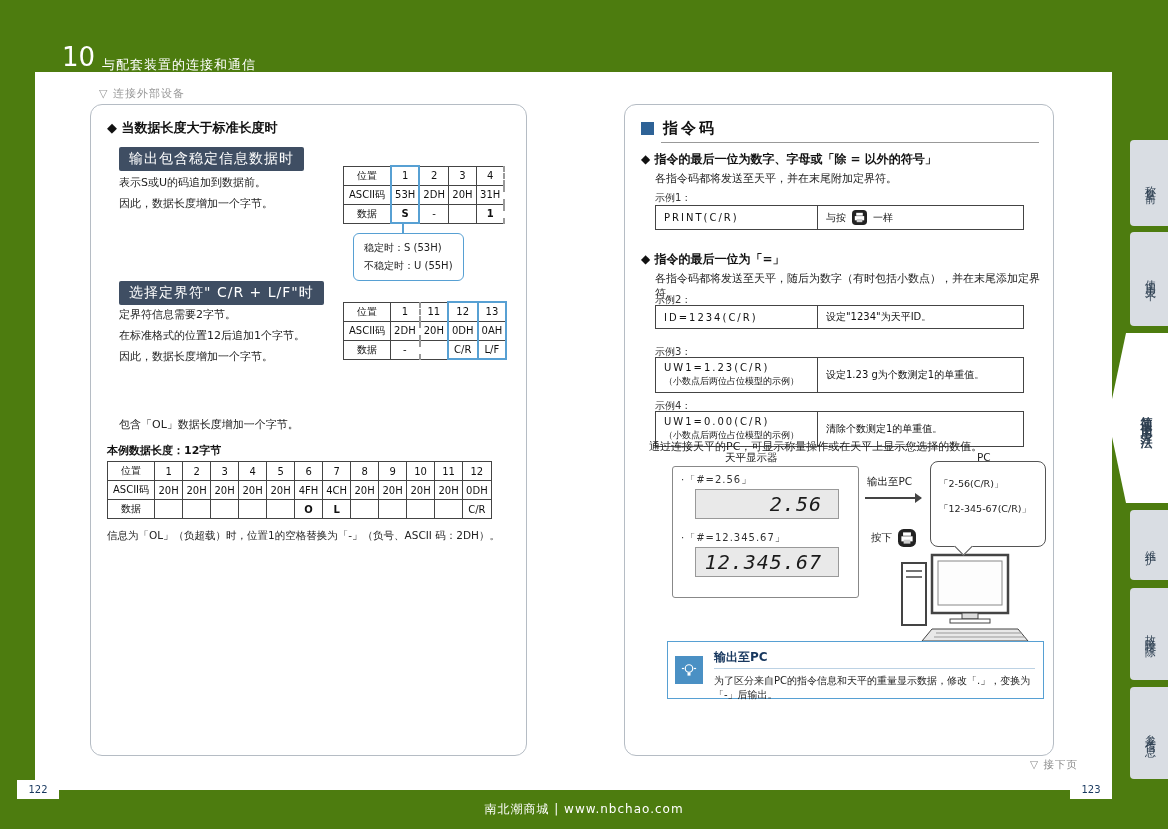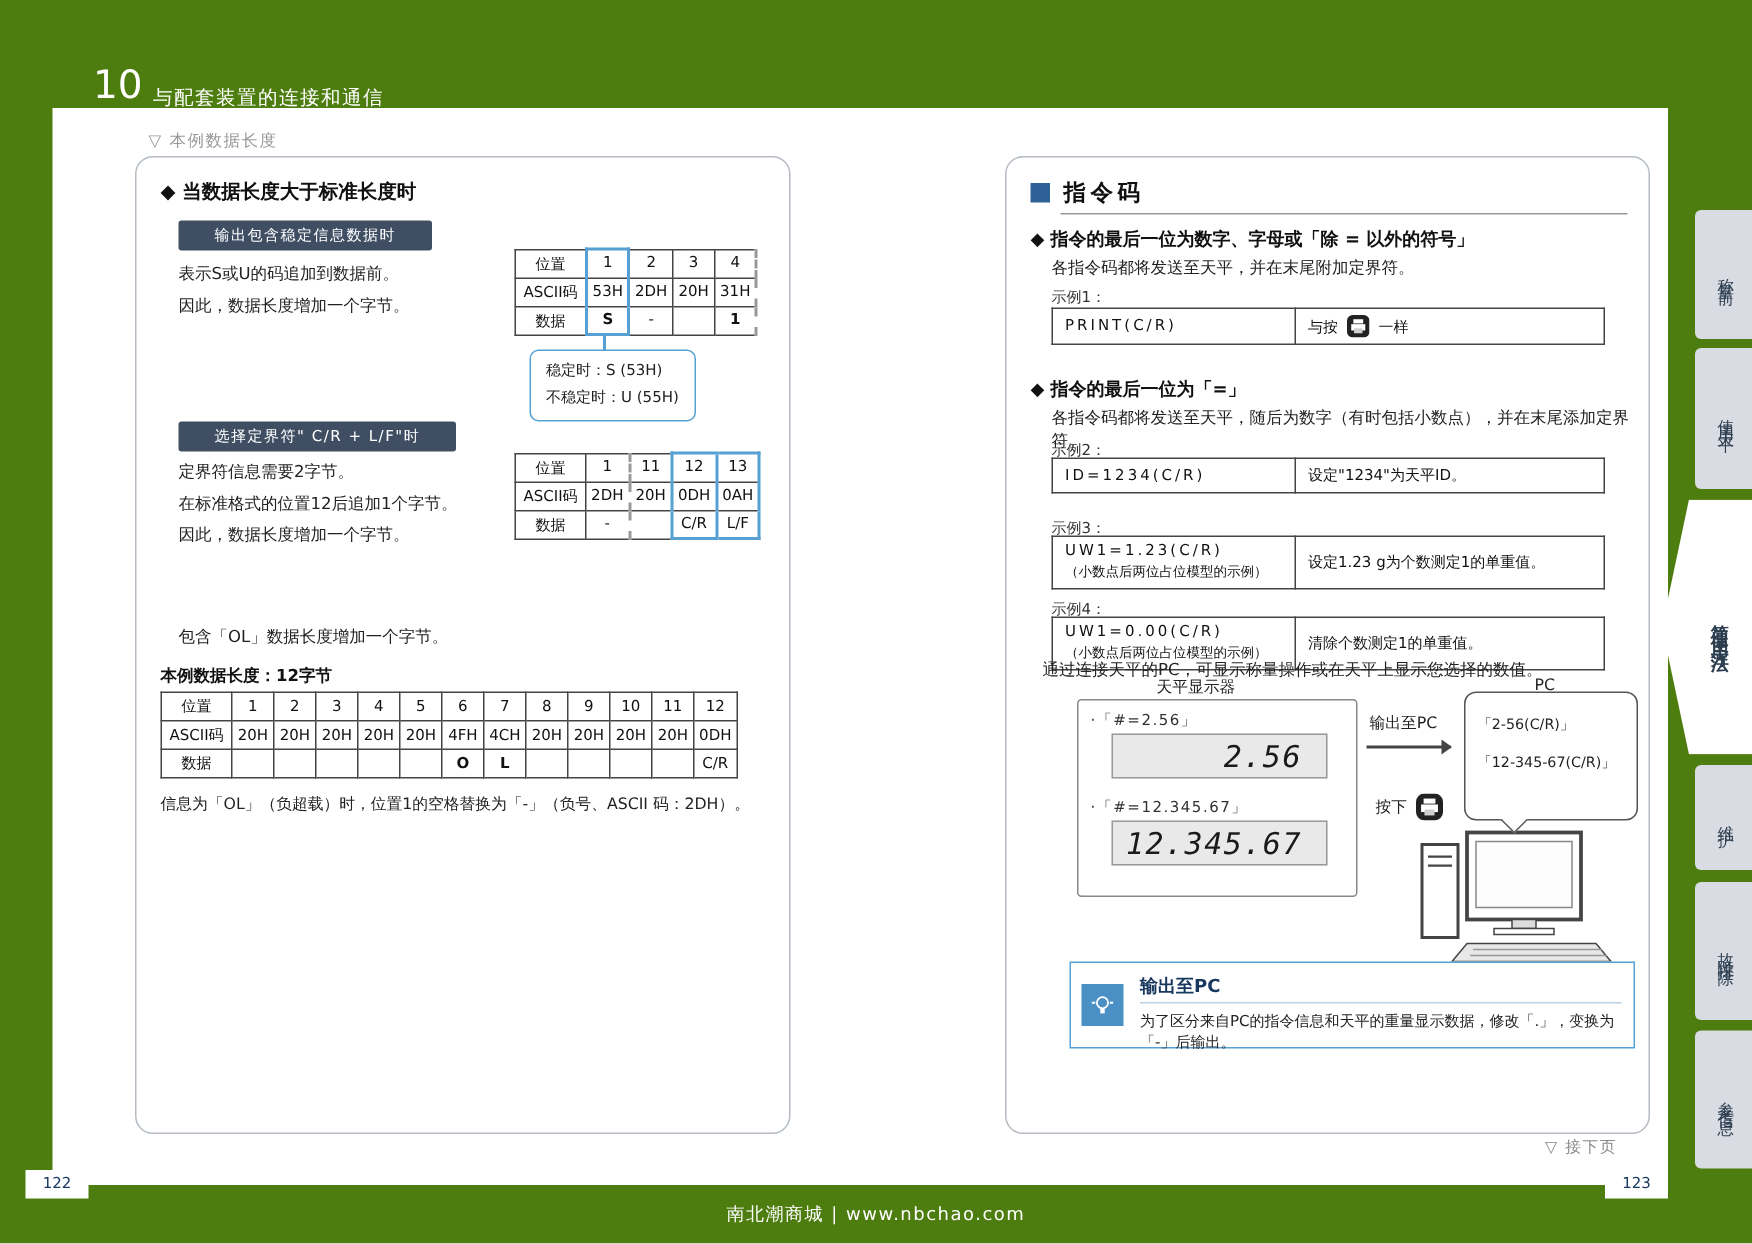--- a/index.html
+++ b/index.html
@@ -10,27 +10,27 @@
   .chapter-num{position:absolute;left:62px;top:42px;color:#fff;font-size:26px;font-weight:400}
   .chapter-title{position:absolute;left:102px;top:56px;color:#fff;font-size:13px;letter-spacing:1px}
 
   
   .sheet{position:absolute;left:35px;top:72px;width:1077px;height:718px;background:#fff}
   .breadcrumb{position:absolute;left:64px;top:14px;color:#999;font-size:11px;letter-spacing:1px}
   .nextpage{position:absolute;right:34px;top:686px;color:#8a8a8a;font-size:10.5px;letter-spacing:1px}
 
   .panel{position:absolute;background:#fff;border:1px solid #b5bcc4;border-radius:12px}
   .panel.left{left:55px;top:32px;width:437px;height:652px}
-  .panel.right{left:635px;top:32px;width:430px;height:652px}
+  .panel.right{left:589px;top:32px;width:430px;height:652px}
 
   
   .lp-h{position:absolute;font-size:13px;font-weight:bold;color:#111}
   .lp-h1{left:16px;top:14px}
   .lp-h2{left:16px;top:288px}
-  .badge{position:absolute;background:#3f4e63;color:#fff;font-size:10px;padding:3px 24px;border-radius:2px;letter-spacing:1px}
+  .badge{position:absolute;background:#3f4e63;color:#fff;font-size:14px;padding:3px 10px;border-radius:2px;letter-spacing:1px}
   .lp-badge1{left:28px;top:42px}
   .lp-badge2{left:28px;top:176px}
   .lp-p{position:absolute;font-size:11px;color:#222;line-height:1.9}
   .lp-p1{left:28px;top:68px}
   .lp-p2{left:28px;top:200px}
   .lp-p3{left:28px;top:312px;line-height:1.4}
   .t3cap{position:absolute;left:16px;top:338px;font-size:11px;font-weight:bold;color:#111}
   .lp-note{position:absolute;left:16px;top:424px;font-size:10.5px;color:#222}
 
   table.dt{border-collapse:collapse;font-size:10px;color:#111;background:#fff;position:absolute}
@@ -105,21 +105,21 @@
 </style>
 </head>
 <body>
 
 <div class="page">
 
   <div class="chapter-num">10</div>
   <div class="chapter-title">与配套装置的连接和通信</div>
 
   <div class="sheet">
-    <div class="breadcrumb">▽ 本例数据长度</div>
+    <div class="breadcrumb">▽ 连接外部设备</div>
 
     <div class="panel left">
       <div class="lp-h lp-h1">◆ 当数据长度大于标准长度时</div>
       <div class="badge lp-badge1">输出包含稳定信息数据时</div>
       <div class="lp-p lp-p1">
         <span>表示S或U的码追加到数据前。</span><br>
         <span>因此，数据长度增加一个字节。</span>
       </div>
       <table class="dt t1">
           <tbody>

